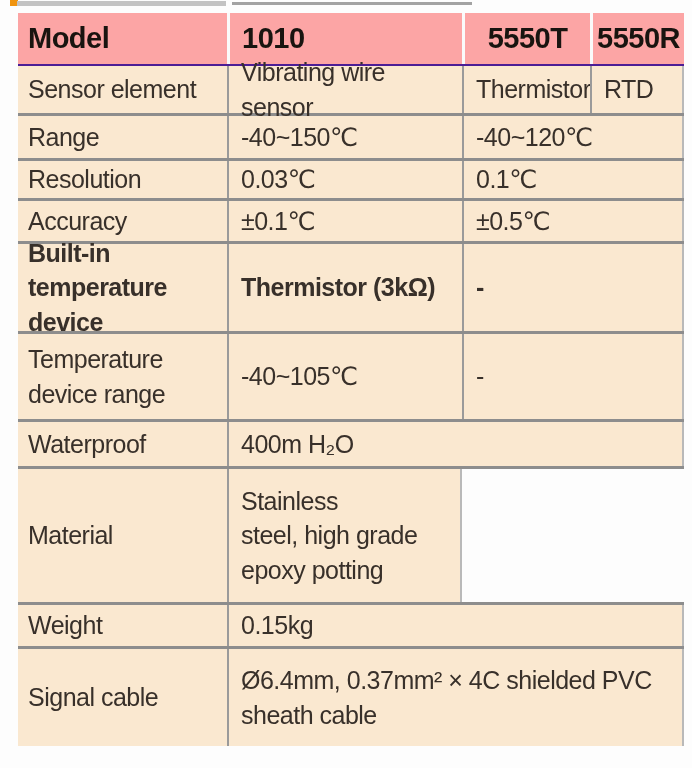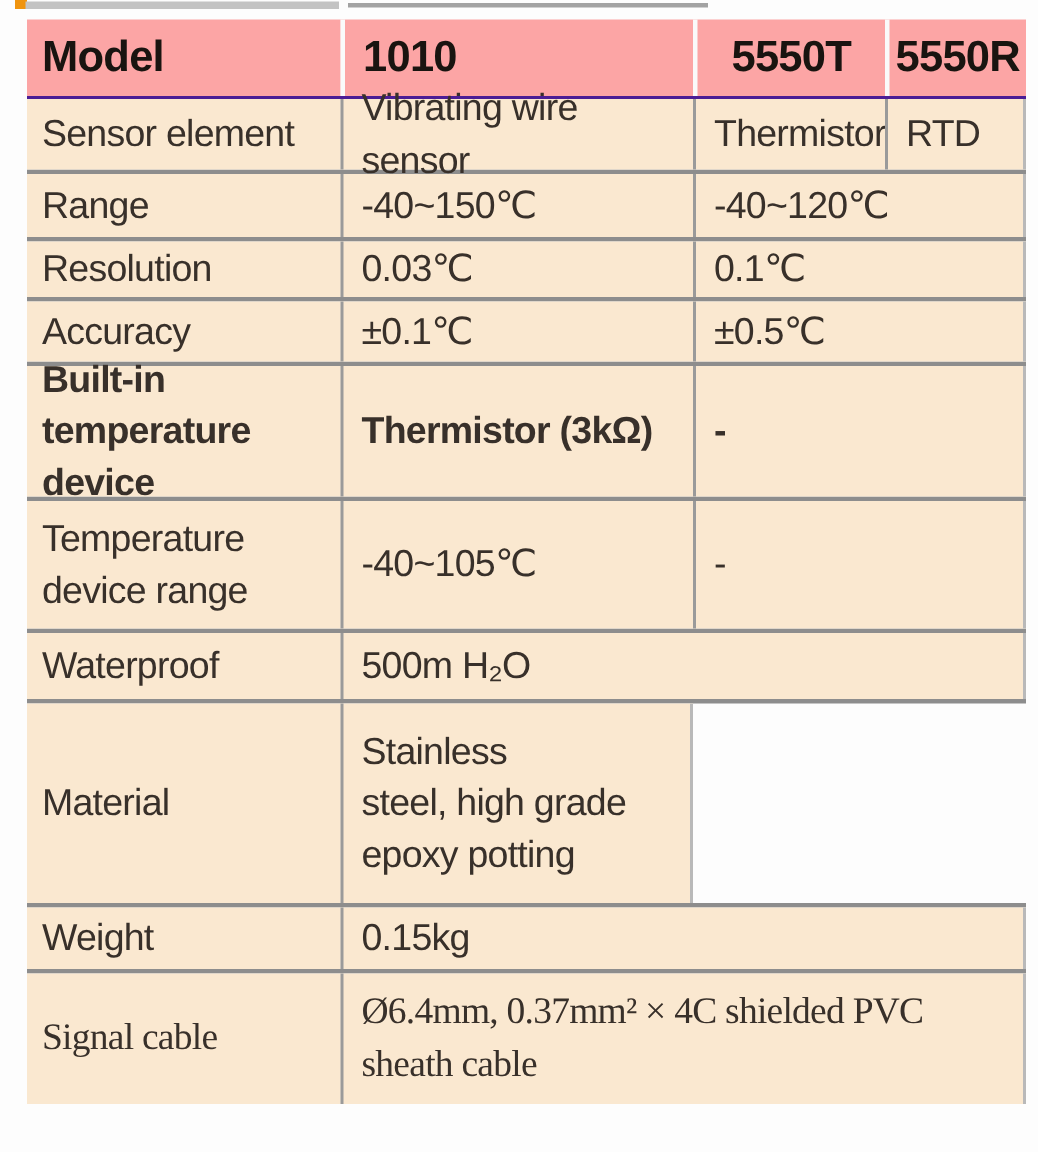--- a/index.html
+++ b/index.html
@@ -65,21 +65,21 @@
   
   .r-sensor  { height: 49px; }
   .r-range   { height: 45px; }
   .r-res     { height: 40px; }
   .r-acc     { height: 43px; }
   .r-builtin { height: 90px; font-weight: bold; }
   .r-tdr     { height: 88px; }
   .r-wp      { height: 47px; }
   .r-mat     { height: 136px; }
   .r-wt      { height: 44px; }
-  .r-sig     { height: 90px; font-family: Liberation Serif, serif; }
+  .r-sig     { height: 100px; }
 </style>
 </head>
 <body>
 
 <div class="artifact art-orange"></div>
 <div class="artifact art-bar"></div>
 <div class="artifact art-line"></div>
 
 <div class="spec-table">
 
@@ -124,21 +124,21 @@
 
   <div class="row body-row r-tdr">
     <div class="cell label col1">Temperature
 device range</div>
     <div class="cell col2">-40~105℃</div>
     <div class="cell col34">-</div>
   </div>
 
   <div class="row body-row r-wp">
     <div class="cell label col1">Waterproof</div>
-    <div class="cell col234">500m H₂O</div>
+    <div class="cell col234">400m H₂O</div>
   </div>
 
   <div class="row body-row r-mat">
     <div class="cell label col1">Material</div>
     <div class="cell col2">Stainless
 steel, high grade
 epoxy potting</div>
   </div>
 
   <div class="row body-row r-wt">

